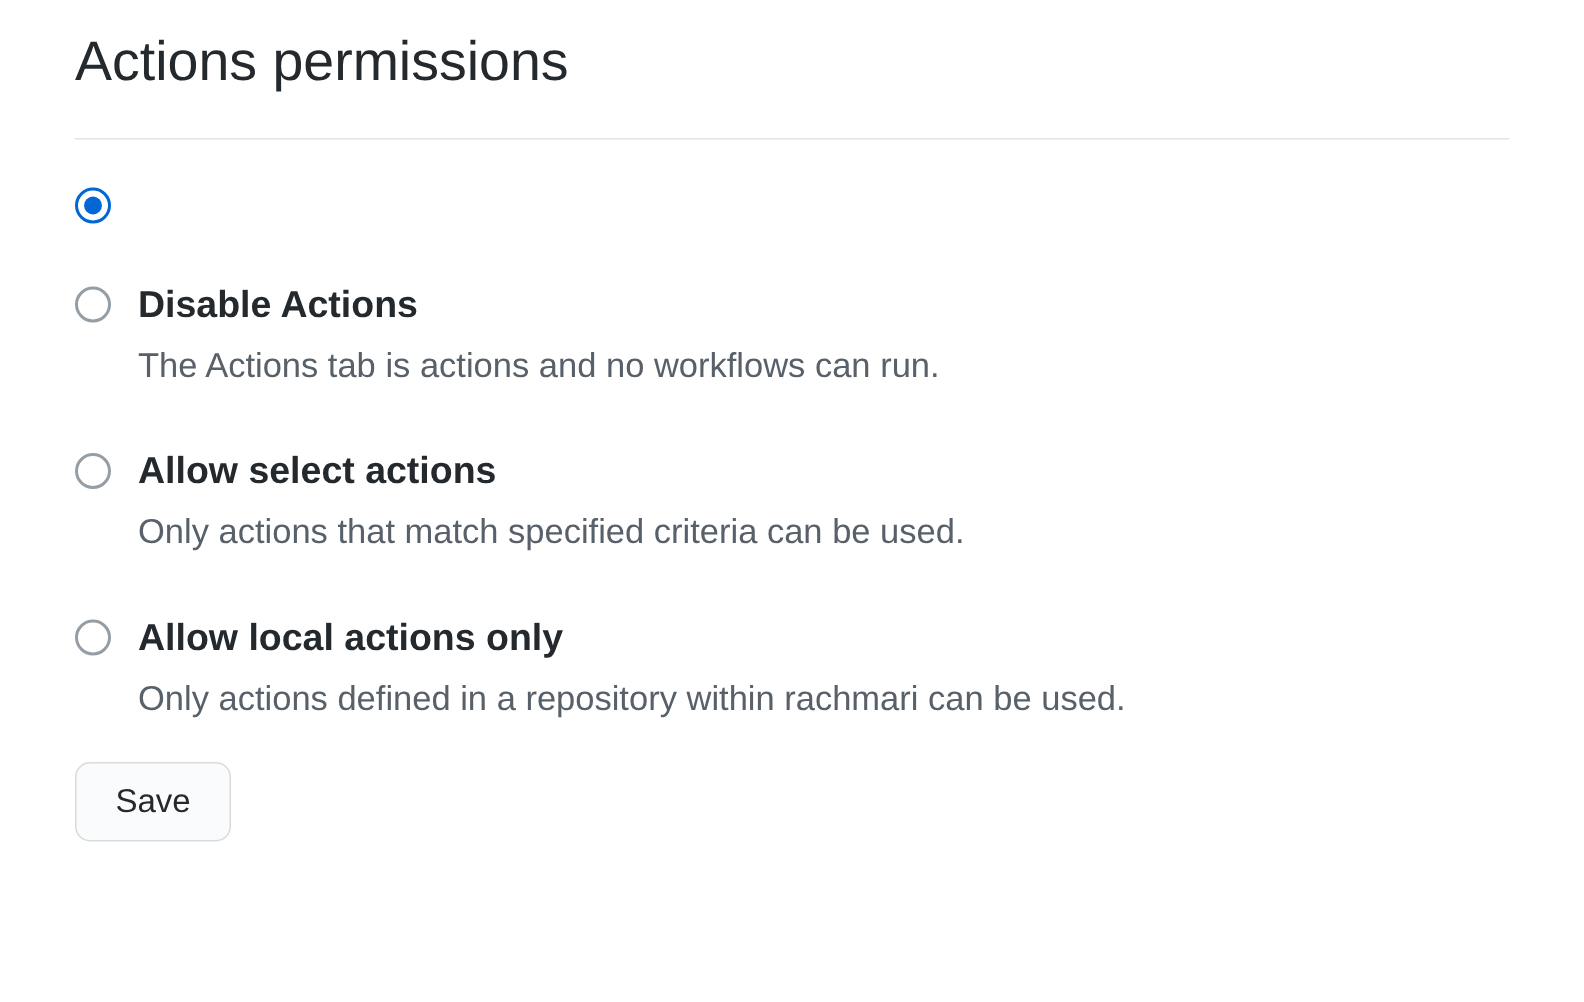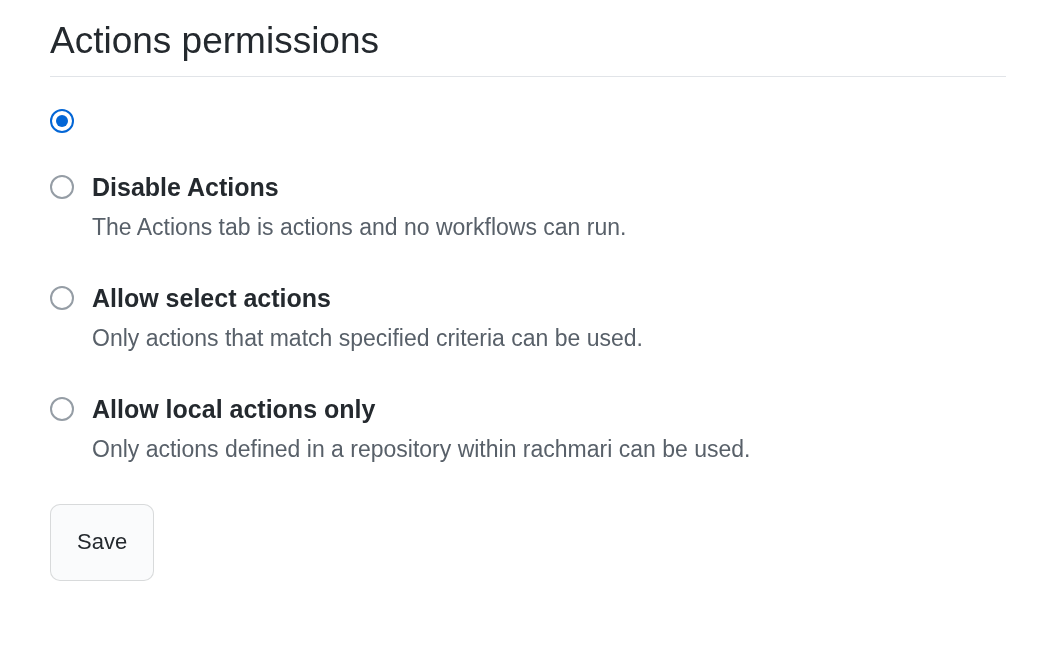--- a/index.html
+++ b/index.html
@@ -11,21 +11,21 @@
       font-family: -apple-system, BlinkMacSystemFont, "Segoe UI", Helvetica, Arial, sans-serif;
       background: #ffffff;
       color: #24292e;
       padding: 20px 50px;
       width: 1056px;
     }
     .section-title {
       font-size: 37px;
       font-weight: 400;
       color: #24292e;
-      padding-bottom: 14px;
+      padding-bottom: 30px;
       border-bottom: 1px solid #e1e4e8;
       margin-bottom: 28px;
     }
     .option-list {
       display: flex;
       flex-direction: column;
       gap: 38px;
     }
     .option {
       display: flex;
@@ -76,23 +76,23 @@
       line-height: 1.3;
       margin-bottom: 6px;
     }
     .option-desc {
       font-size: 23px;
       font-weight: 400;
       color: #586069;
       line-height: 1.5;
     }
     .save-button {
-      margin-top: 38px;
+      margin-top: 26px;
       display: inline-block;
-      padding: 23px 26px;
+      padding: 11px 26px;
       font-size: 22px;
       font-weight: 500;
       color: #24292e;
       background: #fafbfc;
       border: 1px solid rgba(27,31,35,0.15);
       border-radius: 10px;
       cursor: pointer;
       line-height: 1.3;
     }
   </style>

